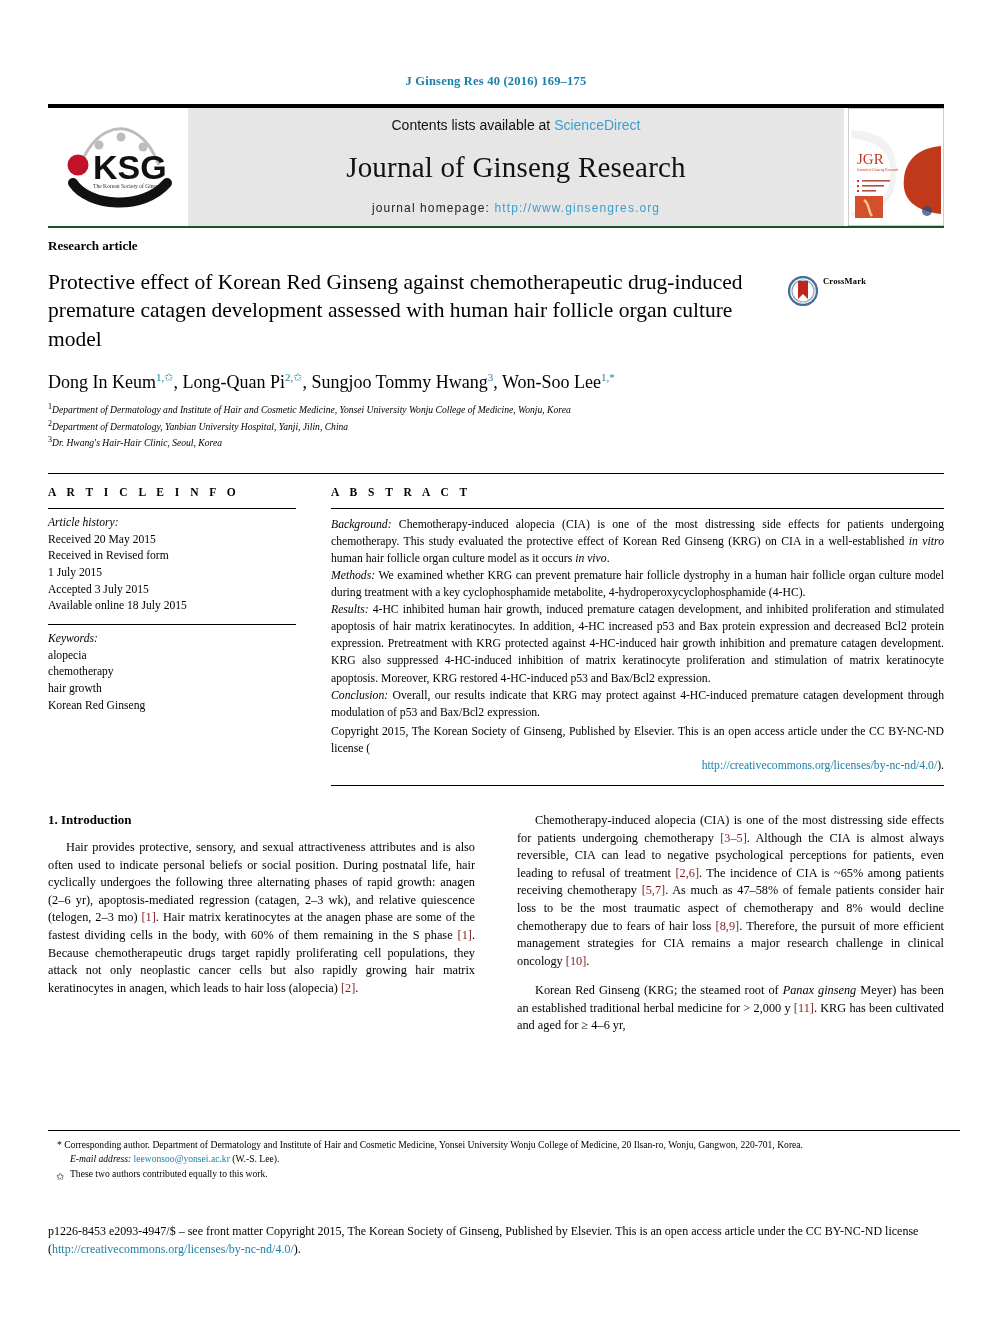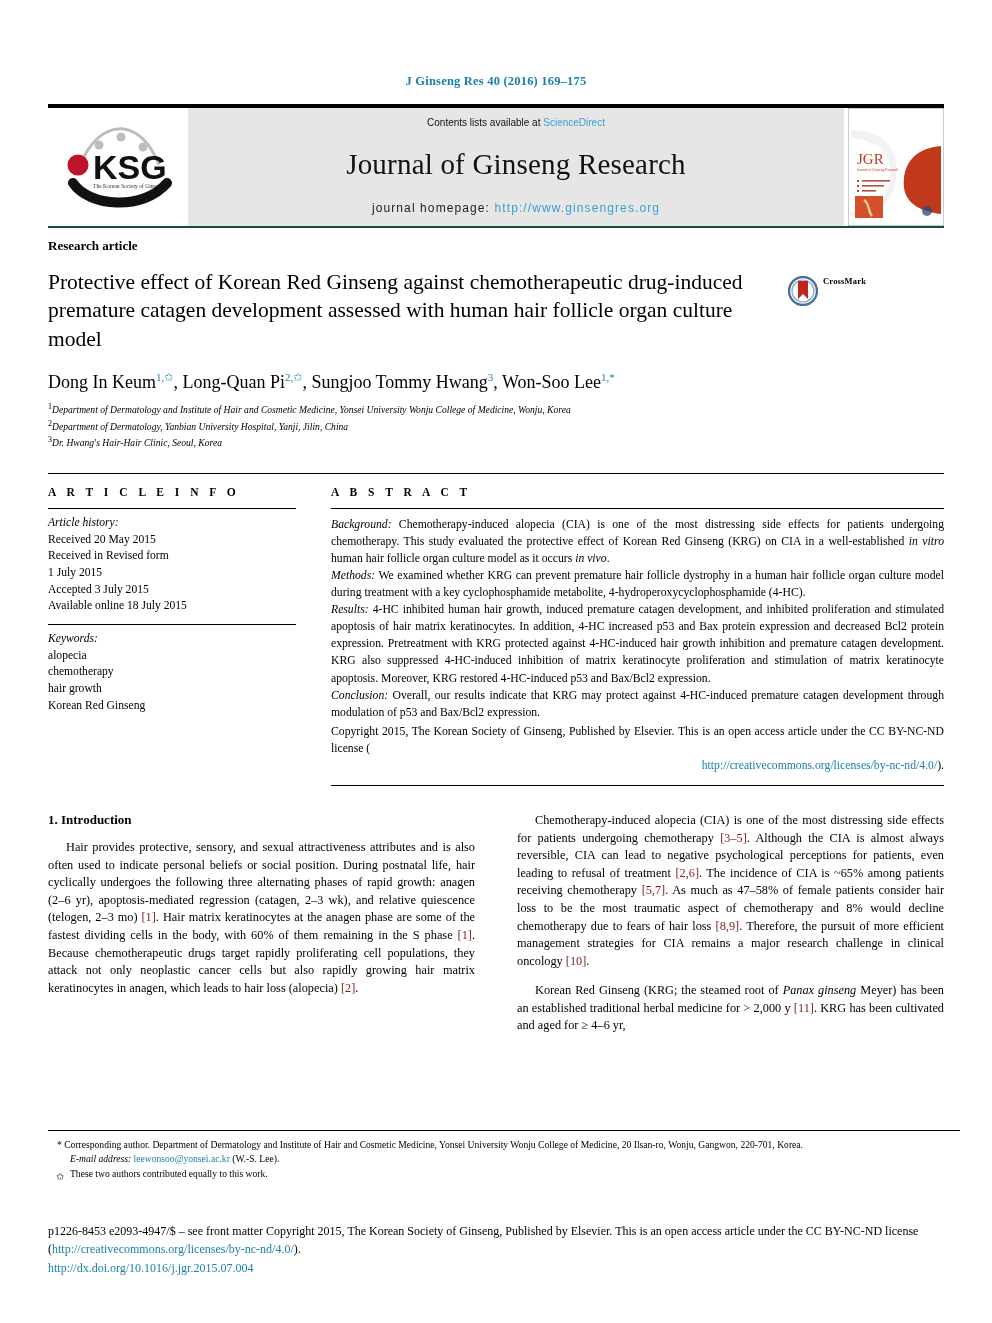--- a/index.html
+++ b/index.html
@@ -58,21 +58,21 @@
     flex: 1 1 auto;
     background: #e6e6e6;
     display: flex;
     flex-direction: column;
     align-items: center;
     justify-content: space-between;
     padding: 9px 0 11px 0;
   }
   .contents-line {
     font-family: "Liberation Sans", sans-serif;
-    font-size: 10px;
+    font-size: 14px;
     color: #111;
   }
   .contents-line .sd {
     color: #3a9fd0;
   }
   .journal-title {
     font-family: "Liberation Serif", serif;
     font-size: 29px;
     color: #111;
     letter-spacing: .2px;
@@ -375,16 +375,15 @@
       <span class="link">leewonsoo@yonsei.ac.kr</span><span> (W.-S. Lee).</span>
     </div>
     <div class="fn fn-hang">
       <span class="star-mark fn-star">✩</span>
       <span>These two authors contributed equally to this work.</span>
     </div>
   </div>
 
   <div class="issn">
     <span>p1226-8453 e2093-4947/$ – see front matter Copyright 2015, The Korean Society of Ginseng, Published by Elsevier. This is an open access article under the CC BY-NC-ND license (</span><span class="link">http://creativecommons.org/licenses/by-nc-nd/4.0/</span><span>).</span>
-    <span class="doi">http://dx.doi.org/10.1016/j.jgr.2015.07.004</span>
   </div>
 
 </div>
 
 </body></html>

